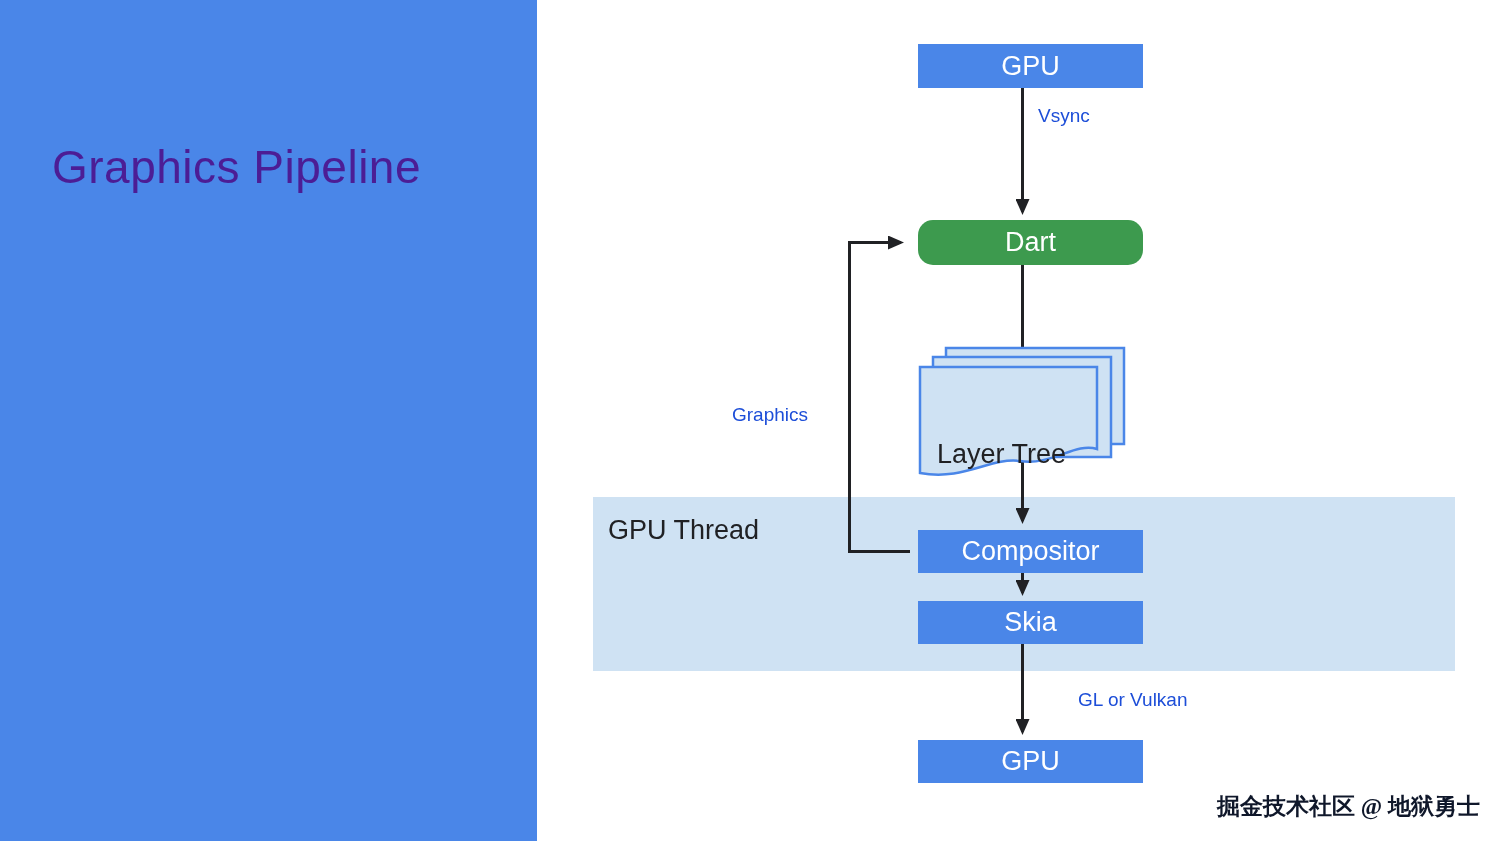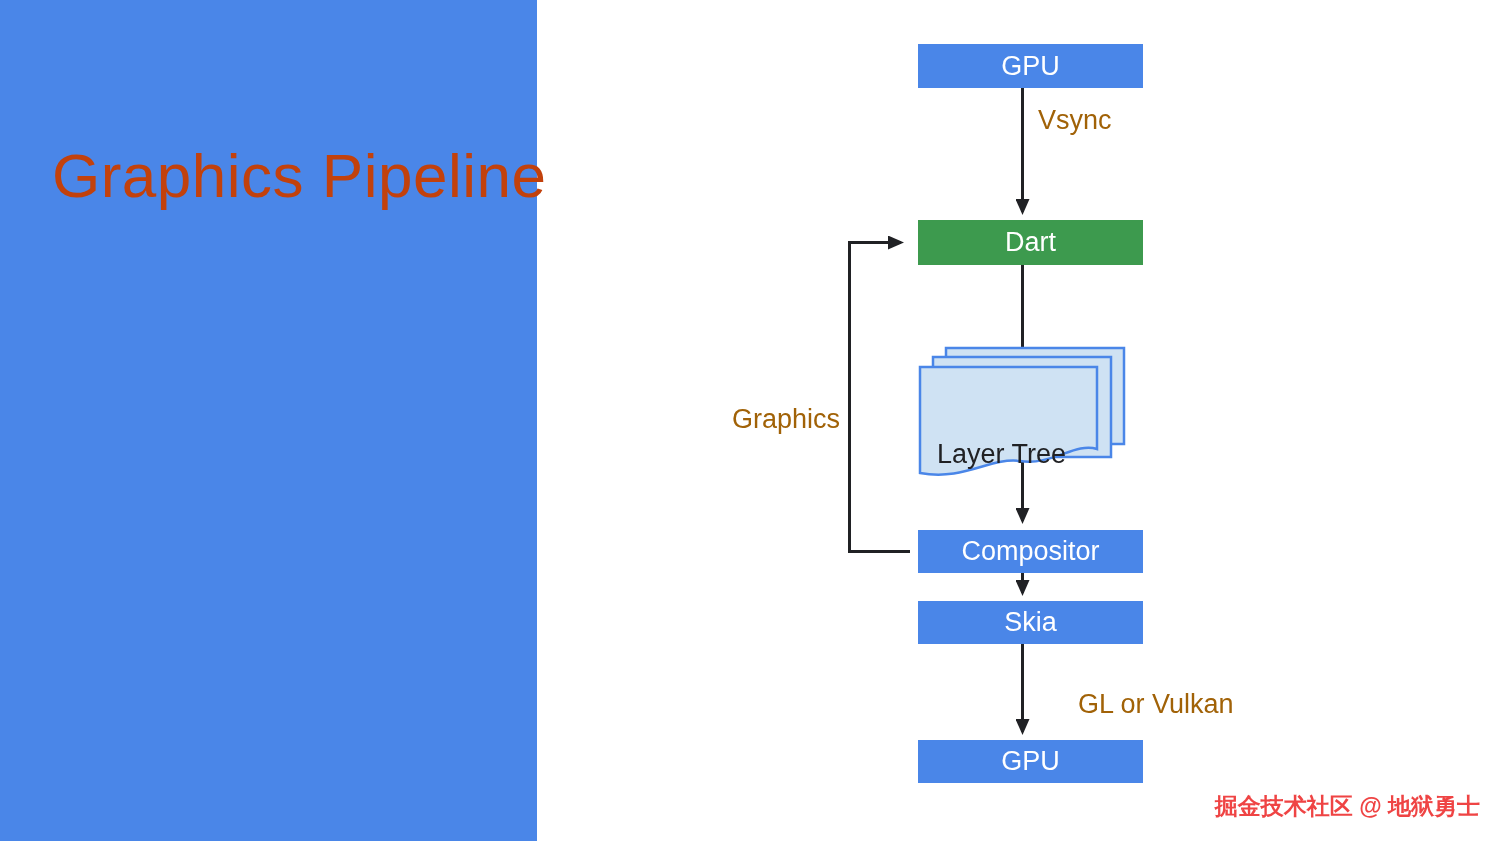--- a/index.html
+++ b/index.html
@@ -11,21 +11,21 @@
   }
   .stage { position: relative; width: 1500px; height: 841px; }
 
   .sidebar {
     position: absolute; left: 0; top: 0;
     width: 537px; height: 841px;
     background: #4a86e8;
   }
   .slide-title {
     position: absolute; left: 52px; top: 140px;
-    font-size: 62px; font-weight: 400; color: #c2410c;
+    font-size: 46px; font-weight: 400; color: #4c1d95;
     letter-spacing: 0.5px; white-space: nowrap;
   }
 
   .band {
     position: absolute; left: 593px; width: 862px; height: 174px;
   }
   .band-ui  { top: 155px; background: #d9ead3; }
   .band-gpu { top: 497px; background: #cfe2f3; }
   .band-label {
     position: absolute; left: 15px; top: 18px;
@@ -39,52 +39,56 @@
   }
 
   .node {
     position: absolute; left: 910px; width: 225px;
     display: flex; align-items: center; justify-content: center;
     color: #ffffff; font-size: 27px; white-space: nowrap; margin-left: 8px;
   }
   .node-blue  { background: #4a86e8; }
   .node-green { background: #3d9a4e; }
   .n-gpu-top     { top: 44px;  height: 44px; }
-  .n-dart        { top: 220px; height: 45px; }
+  .n-dart        { top: 220px; height: 45px; border-radius: 15px; }
   .n-compositor  { top: 530px; height: 43px; }
   .n-skia        { top: 601px; height: 43px; }
   .n-gpu-bottom  { top: 740px; height: 43px; }
 
   .edge-label {
-    position: absolute; font-size: 27px; color: #a16207; white-space: nowrap;
+    position: absolute; font-size: 19px; color: #1d4ed8; white-space: nowrap;
   }
   .l-vsync    { left: 1038px; top: 105px; }
   .l-throttle { left: 732px;  top: 404px; }
   .l-glvulkan { left: 1038px; top: 689px; margin-left: 40px; }
 
   .layer-tree-label {
     position: absolute; left: 937px; top: 410px;
     font-size: 27px; color: #202124; white-space: nowrap; margin-top: 29px;
   }
 
   .watermark {
     position: absolute; right: 20px; top: 791px;
-    font-size: 23px; font-weight: 700; color: #ef4444;
+    font-size: 23px; font-weight: 700; color: #0f172a;
     text-shadow: 1px 1px 0 rgba(255,255,255,0.85), -1px -1px 0 rgba(255,255,255,0.4);
     white-space: nowrap;
+    font-family: Liberation Serif, serif;
   }
 </style>
 </head>
 <body>
 
 <div class="stage">
 
   <div class="sidebar"></div>
   <div class="slide-title">Graphics Pipeline</div>
 
+  <div class="band band-gpu">
+    <div class="band-label">GPU Thread</div>
+  </div>
 
   <svg class="arrows" viewBox="0 0 1500 841">
     <defs>
       <marker id="arrow" markerUnits="userSpaceOnUse" markerWidth="16" markerHeight="14" refX="13" refY="7" orient="auto">
         <path d="M0,0 L16,7 L0,14 Z" fill="#202124"></path>
       </marker>
     </defs>
 
     <line x1="1022.5" y1="88" x2="1022.5" y2="212" stroke="#202124" stroke-width="3" marker-end="url(#arrow)"></line>
 

